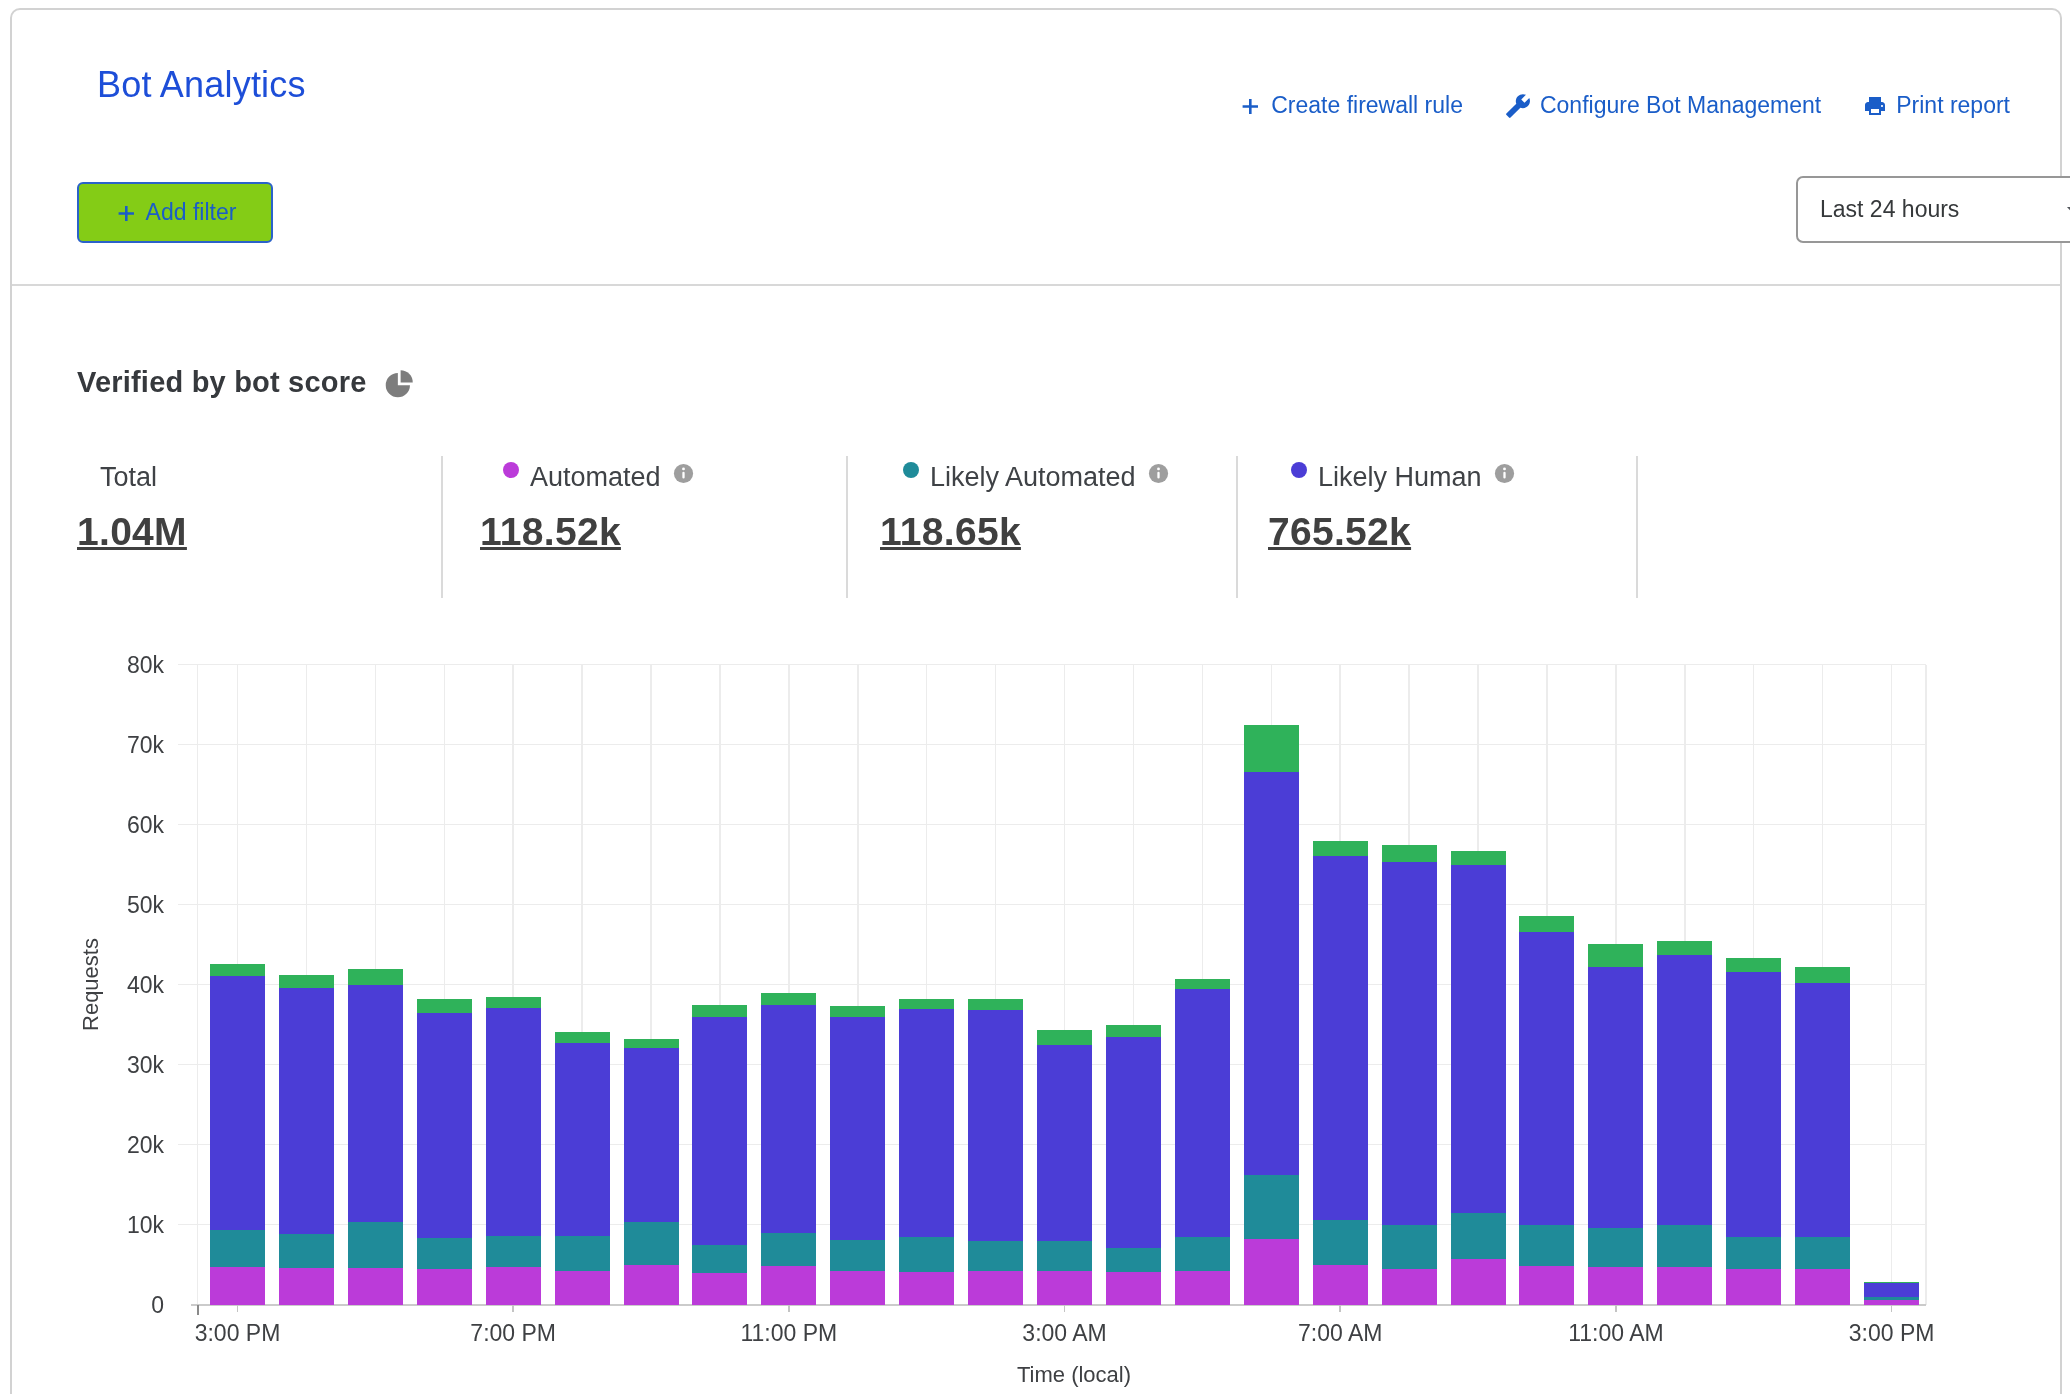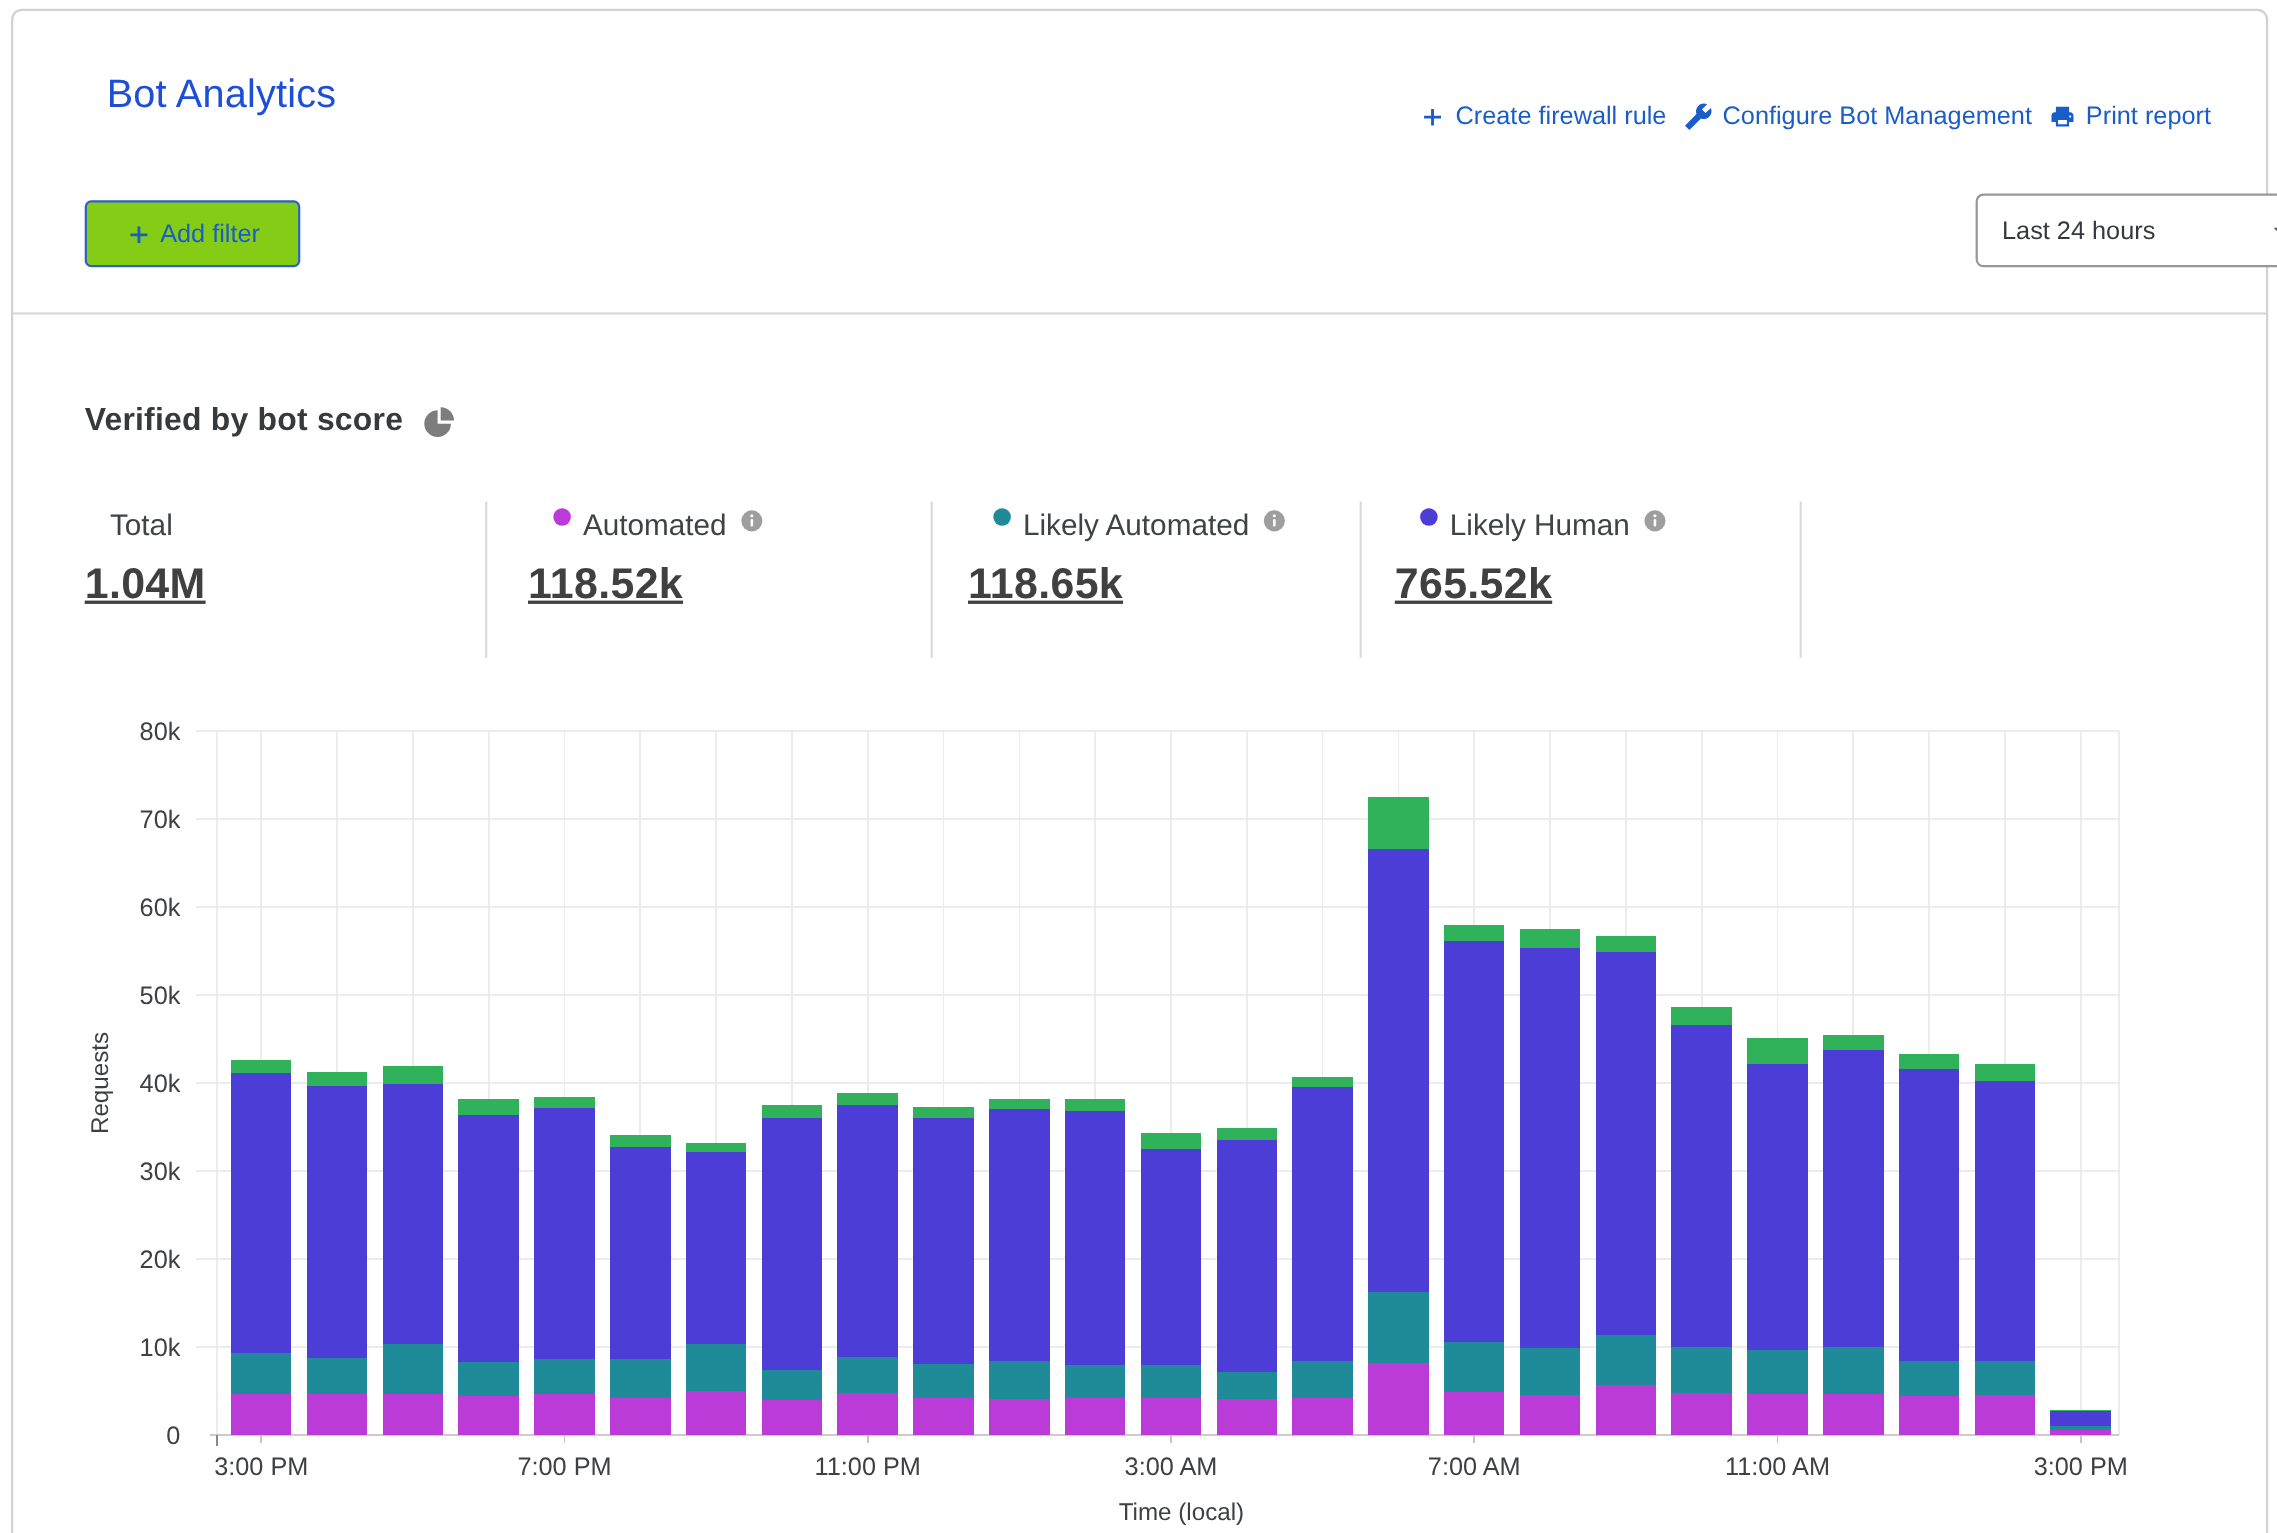--- a/index.html
+++ b/index.html
@@ -1,20 +1,20 @@
 <!DOCTYPE html>
 <html><head>
 <meta charset="utf-8">
 <style>
   * { margin:0; padding:0; box-sizing:border-box; }
   html,body { width:2070px; height:1394px; background:#fff; font-family:"Liberation Sans", sans-serif; overflow:hidden; }
   .card { position:absolute; left:10px; top:8px; width:2052px; height:1500px; background:#fff; border:2px solid #d2d2d2; border-radius:10px; }
   .card-header { position:absolute; left:0; top:0; width:100%; height:276px; border-bottom:2px solid #d8d8d8; }
   .page-title { position:absolute; left:65px; top:54px; font-size:36px; font-weight:400; color:#1d4ed8; letter-spacing:0.2px;margin-left:20px; }
-  .header-links { position:absolute; right:50px; top:82px; display:flex; gap:16px; align-items:center; }
+  .header-links { position:absolute; right:50px; top:82px; display:flex; gap:42px; align-items:center; }
   .hlink { display:flex; align-items:center; gap:9px; color:#1a5dc8; font-size:23px; cursor:pointer; }
   .hlink svg { display:block; }
   .add-filter { position:absolute; left:65px; top:172px; height:61px; width:196px; border:2px solid #2b62c9; border-radius:6px; background:#84cc16; color:#1a5dc8; font-size:23px; font-family:inherit; display:flex; align-items:center; justify-content:center; gap:8px; }
   .select { position:absolute; left:1784px; top:166px; width:309px; height:67px; border:2px solid #979797; border-radius:7px; background:#fff; display:flex; align-items:center; padding:0 16px 0 22px; font-size:23px; color:#36393b; }
   .select .sel-label { flex:1; }
   .section-row { position:absolute; left:65px; top:356px; display:flex; align-items:center; gap:18px; }
   .section-title { font-size:29px; font-weight:700; color:#36393d; letter-spacing:0.2px; }
   .pie-icon { display:flex; margin-top:2px; }
   .stat { position:absolute; top:452px; }
   .stat-label { display:flex; align-items:flex-start; gap:11px; height:32px; font-size:27px; color:#3f4246;margin-left:23px; }

